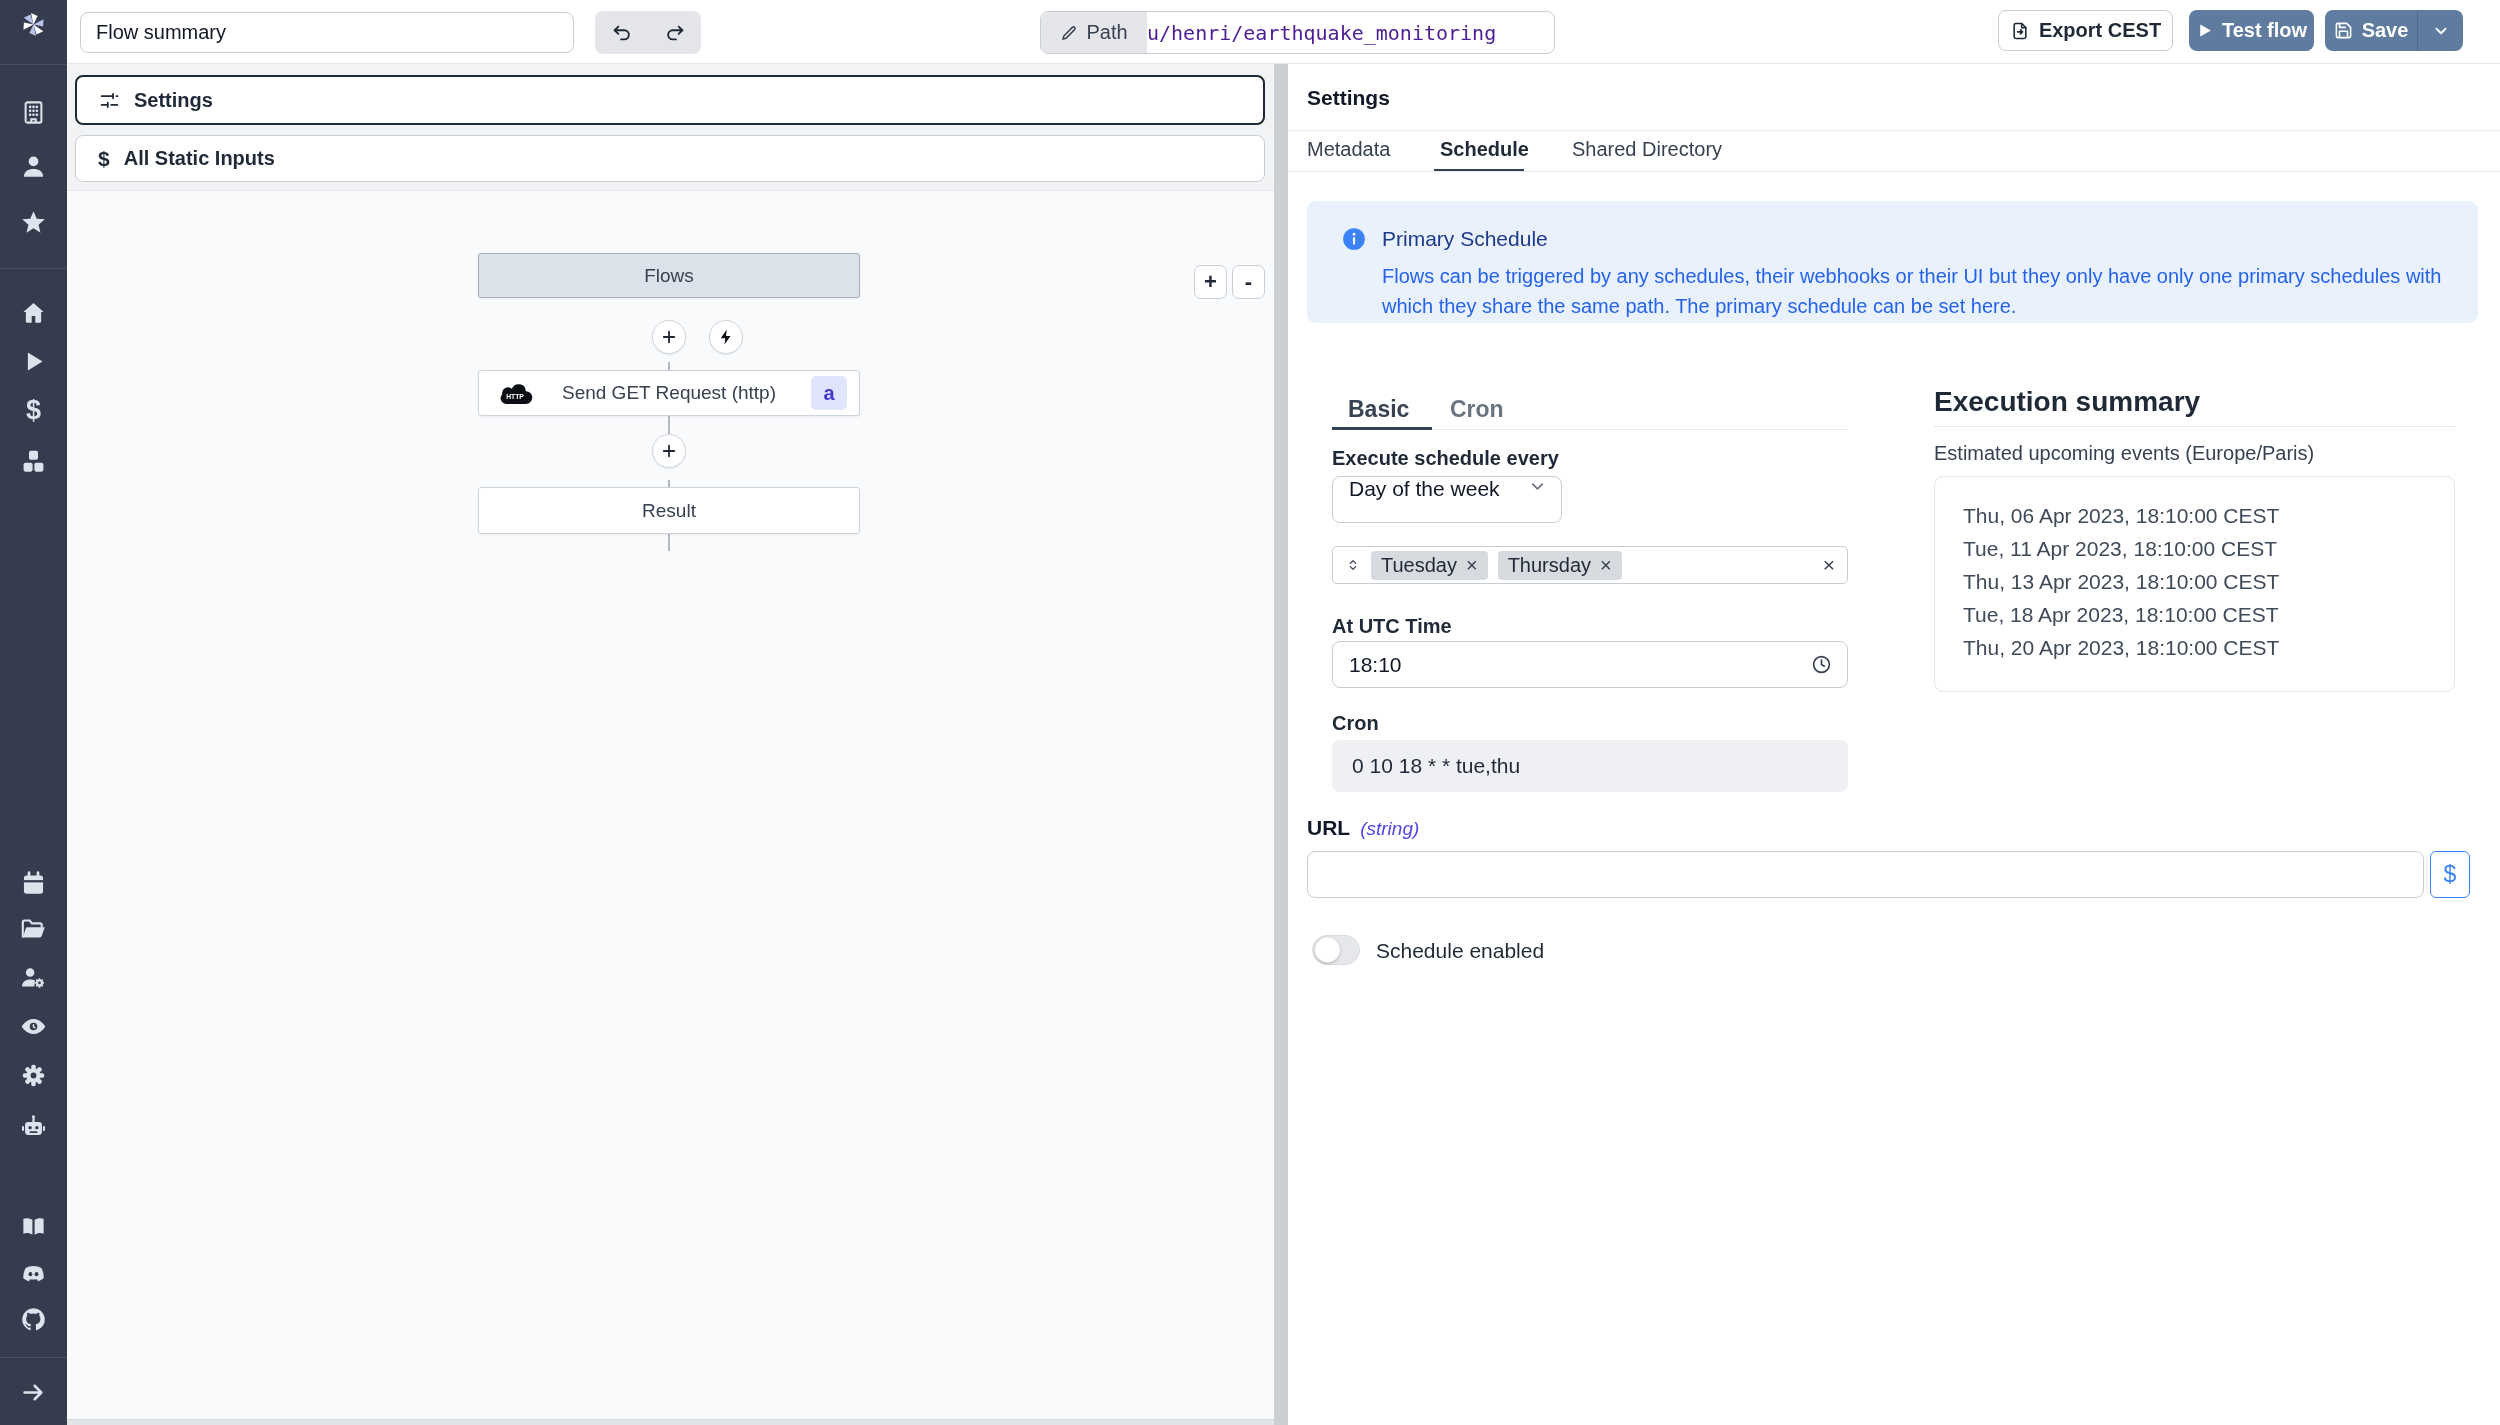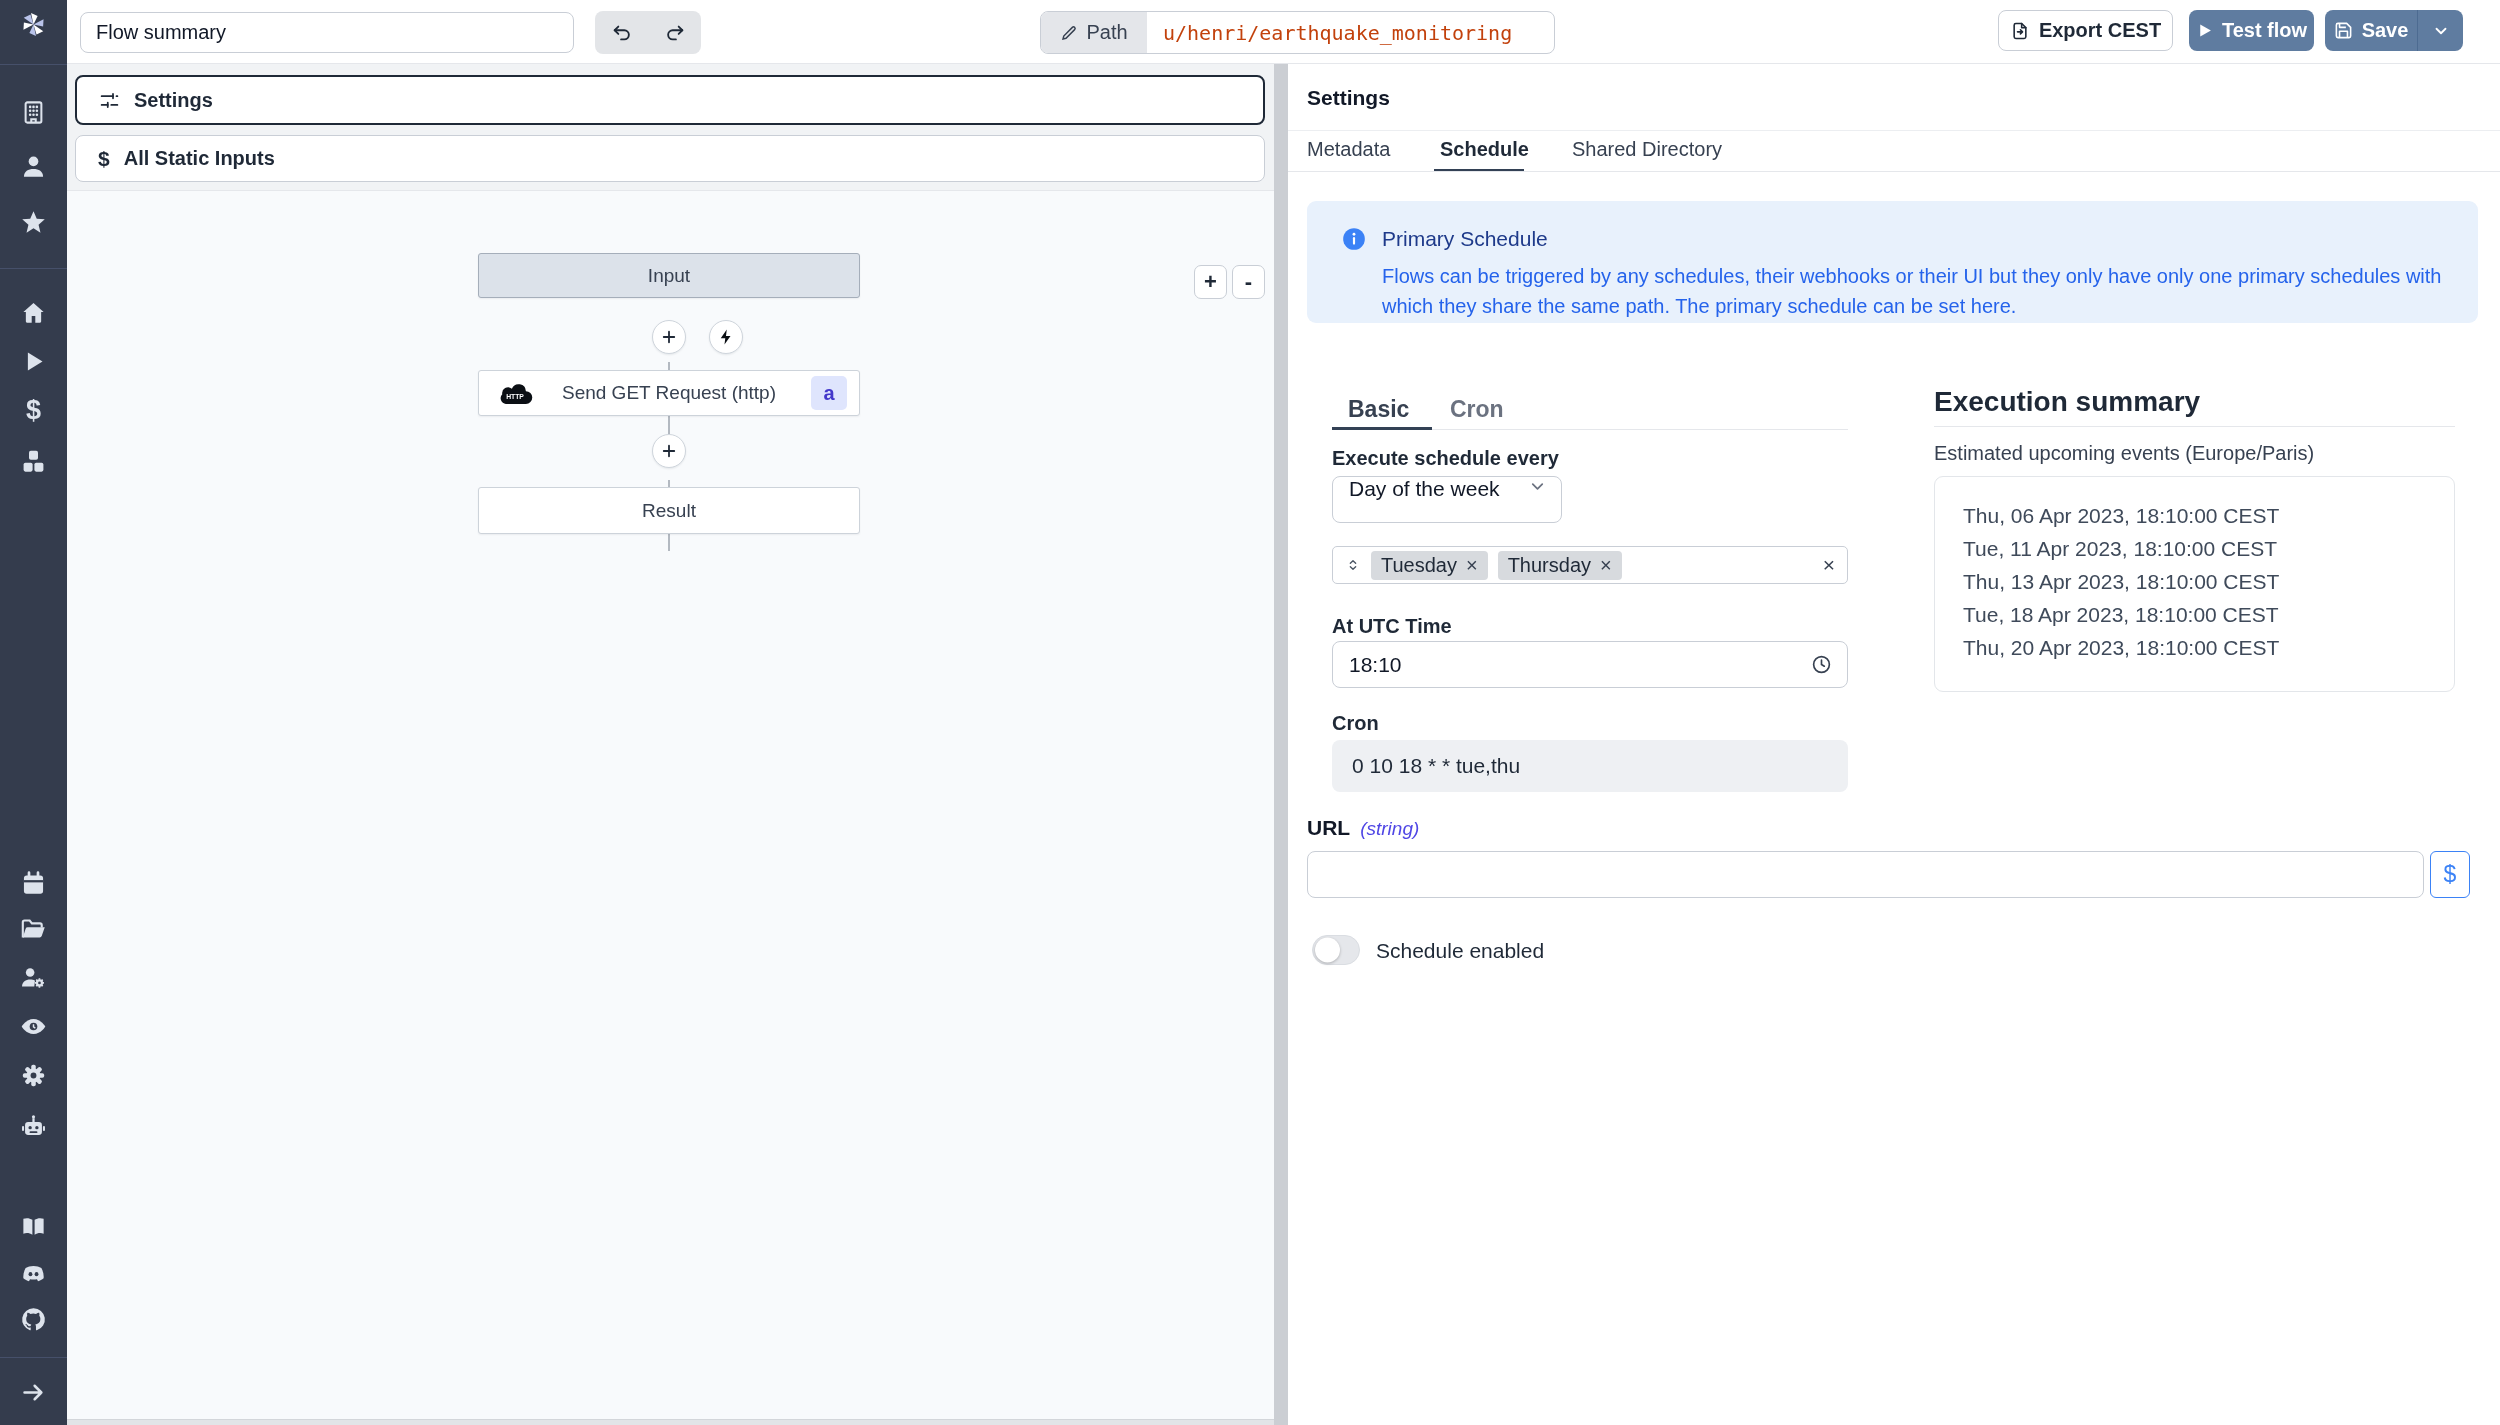--- a/index.html
+++ b/index.html
@@ -31,21 +31,21 @@
   .dollar-glyph{color:var(--icon);font-size:27px;font-weight:700;line-height:1}
 
   
   .topbar{left:67px;top:0;width:2433px;height:64px;background:#fff;border-bottom:1px solid var(--border-light)}
   .flow-summary{position:absolute;left:13px;top:12px;width:494px;height:41px;border:1px solid var(--border);border-radius:8px;padding:17px 15px;font-size:20px;color:#111827;font-family:"Liberation Sans",sans-serif;background:#fff;outline:none}
   .undo-redo{position:absolute;left:528px;top:11px;width:106px;height:43px;background:#e3e5e8;border-radius:8px;display:flex}
   .ur-btn{width:53px;height:43px;display:flex;align-items:center;justify-content:center;cursor:pointer}
   .ur-btn svg{width:22px;height:22px}
   .path-group{position:absolute;left:973px;top:11px;width:515px;height:43px;border:1px solid var(--border);border-radius:8px;overflow:hidden;display:flex;background:#fff}
   .path-chip{width:106px;height:100%;background:#e4e6ea;display:flex;align-items:center;justify-content:center;gap:8px;color:var(--txt-soft);font-size:20px;cursor:pointer}
-  .path-val{flex:1;display:flex;align-items:center;padding-left:16px;font-family:"DejaVu Sans Mono",monospace;font-size:20px;color:#c2410c}
+  .path-val{flex:1;display:flex;align-items:center;font-family:"DejaVu Sans Mono",monospace;font-size:20px;color:#4c1d95}
   .btn{position:absolute;top:10px;height:41px;border-radius:8px;display:flex;align-items:center;justify-content:center;gap:9px;font-weight:600;font-size:20px;cursor:pointer}
   .btn-outline{background:#fff;border:1px solid var(--border);color:var(--txt)}
   .btn-steel{background:var(--steel);color:#fff;border:none}
   .export-btn{left:1931px;width:175px}
   .test-btn{left:2122px;width:125px}
   .save-group{left:2258px;width:138px;padding:0;gap:0}
   .save-main{display:flex;align-items:center;gap:9px;width:92px;justify-content:center;height:100%}
   .save-sep{width:1px;height:100%;background:#4d6b91}
   .save-caret{width:45px;height:100%;display:flex;align-items:center;justify-content:center}
 
@@ -320,21 +320,21 @@
           <span>+</span>
         </div>
       <div class="zoom-btn" style="left:1165px;top:74px">
           <span>-</span>
         </div>
 
       <div class="vline" style="top:171px;height:72px"></div>
       <div class="vline" style="top:289px;height:71px"></div>
 
       <div class="node node-input" style="top:62px;height:45px">
-        <span>Input</span>
+        <span>Flows</span>
       </div>
 
       <div class="circle-btn" style="left:585px;top:129px">
         <svg viewBox="0 0 24 24" style="width:18px;height:18px" fill="none" stroke="#1f2937" stroke-width="2.4" stroke-linecap="round">
             <path d="M12 5v14M5 12h14"></path>
           </svg>
       </div>
       <div class="circle-btn" style="left:642px;top:129px">
         <svg viewBox="0 0 24 24" style="width:18px;height:18px">
             <polygon points="13,2 5,13.5 11,13.5 10,22 18,10.5 12,10.5" fill="#0b0f14"></polygon>

